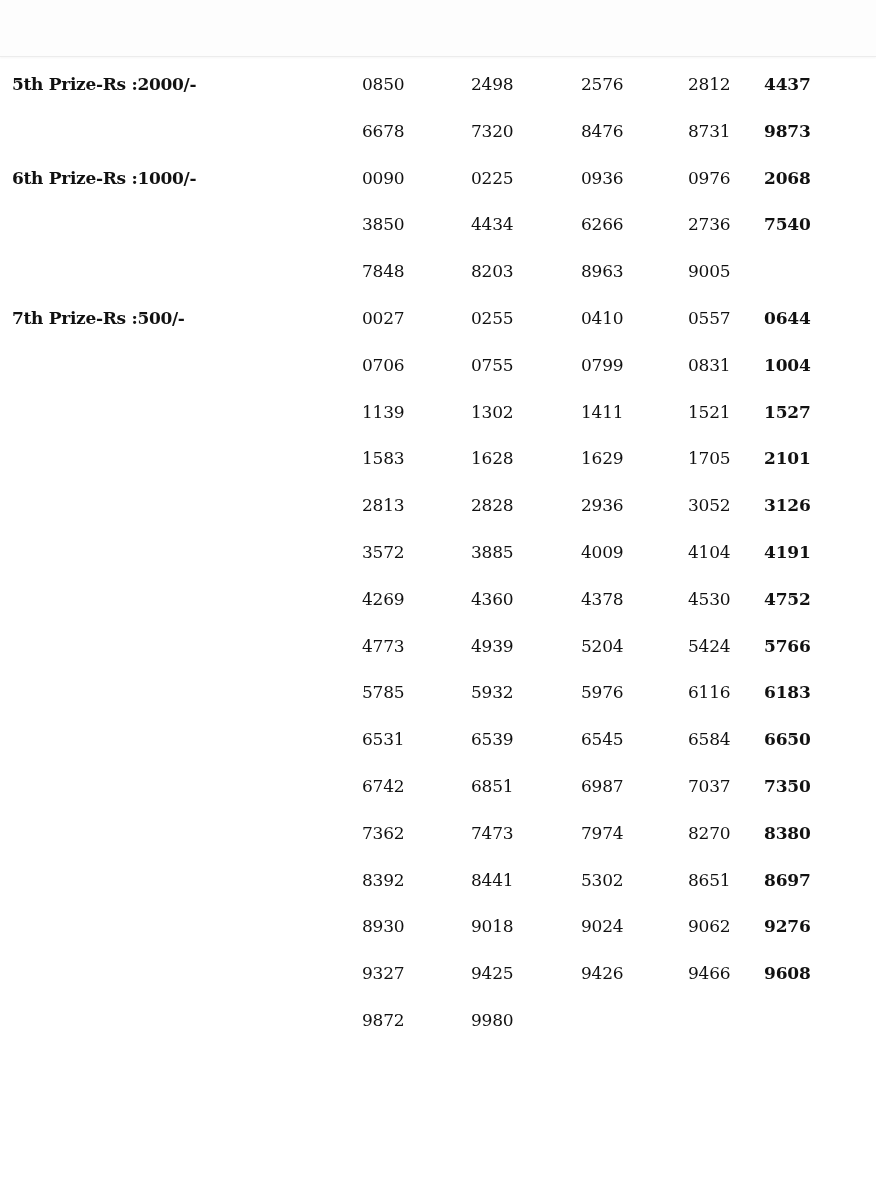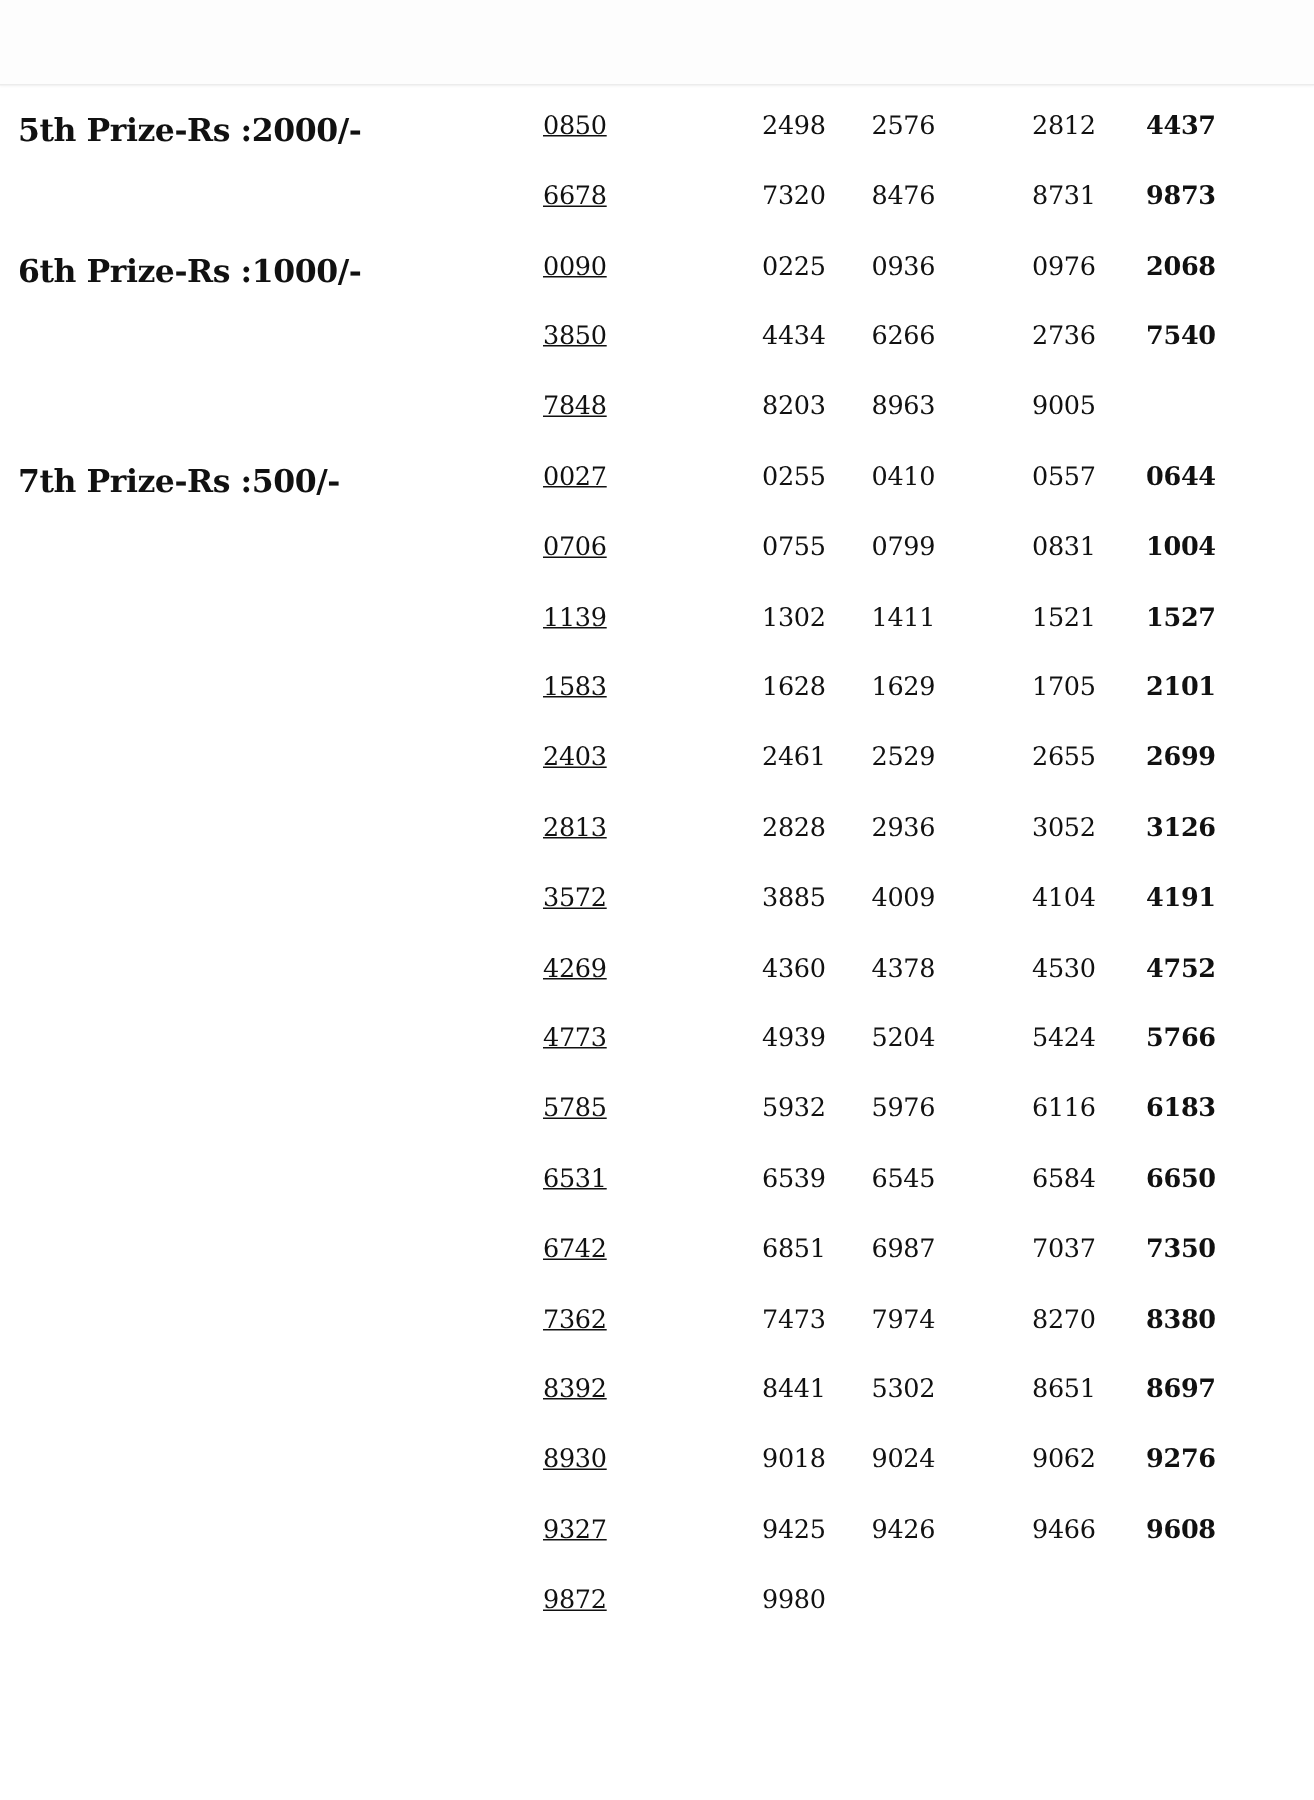--- a/index.html
+++ b/index.html
@@ -11,28 +11,28 @@
   .topbar {
     position: absolute; left: 0; top: 0; width: 876px; height: 56px;
     background: #fdfdfd;
     border-bottom: 1px solid #ececec;
     box-shadow: 0 1px 2px rgba(0,0,0,0.04);
   }
   .results { position: absolute; left: 0; top: 62px; width: 876px; }
   .row { position: relative; height: 46.8px; }
   .label {
     position: absolute; left: 12px; top: 12px;
-    font-weight: bold; font-size: 21px; letter-spacing: -0.3px;
+    font-weight: bold; font-size: 17px; letter-spacing: -0.3px;
     white-space: nowrap;
   }
   .num {
     position: absolute; top: 12px; font-size: 17px; letter-spacing: -0.2px;
     white-space: nowrap;
   }
-  .c0 { left: 362px; text-decoration: underline; } .c1 { left: 471px; margin-left: 37px; } .c2 { left: 581px; } .c3 { left: 688px; } .c4 { left: 764px; font-weight: bold; }
+  .c0 { left: 362px; } .c1 { left: 471px; } .c2 { left: 581px; } .c3 { left: 688px; } .c4 { left: 764px; font-weight: bold; }
 </style>
 </head>
 <body>
 
 <div class="topbar"></div>
 
 <div class="results">
 
   <div class="row">
     <span class="label">5th Prize-Rs :2000/-</span>
@@ -94,27 +94,20 @@
     <span class="num c2">1411</span>
     <span class="num c3">1521</span>
     <span class="num c4">1527</span>
   </div>
   <div class="row">
     <span class="num c0">1583</span>
     <span class="num c1">1628</span>
     <span class="num c2">1629</span>
     <span class="num c3">1705</span>
     <span class="num c4">2101</span>
-  </div>
-  <div class="row">
-    <span class="num c0">2403</span>
-    <span class="num c1">2461</span>
-    <span class="num c2">2529</span>
-    <span class="num c3">2655</span>
-    <span class="num c4">2699</span>
   </div>
   <div class="row">
     <span class="num c0">2813</span>
     <span class="num c1">2828</span>
     <span class="num c2">2936</span>
     <span class="num c3">3052</span>
     <span class="num c4">3126</span>
   </div>
   <div class="row">
     <span class="num c0">3572</span>

